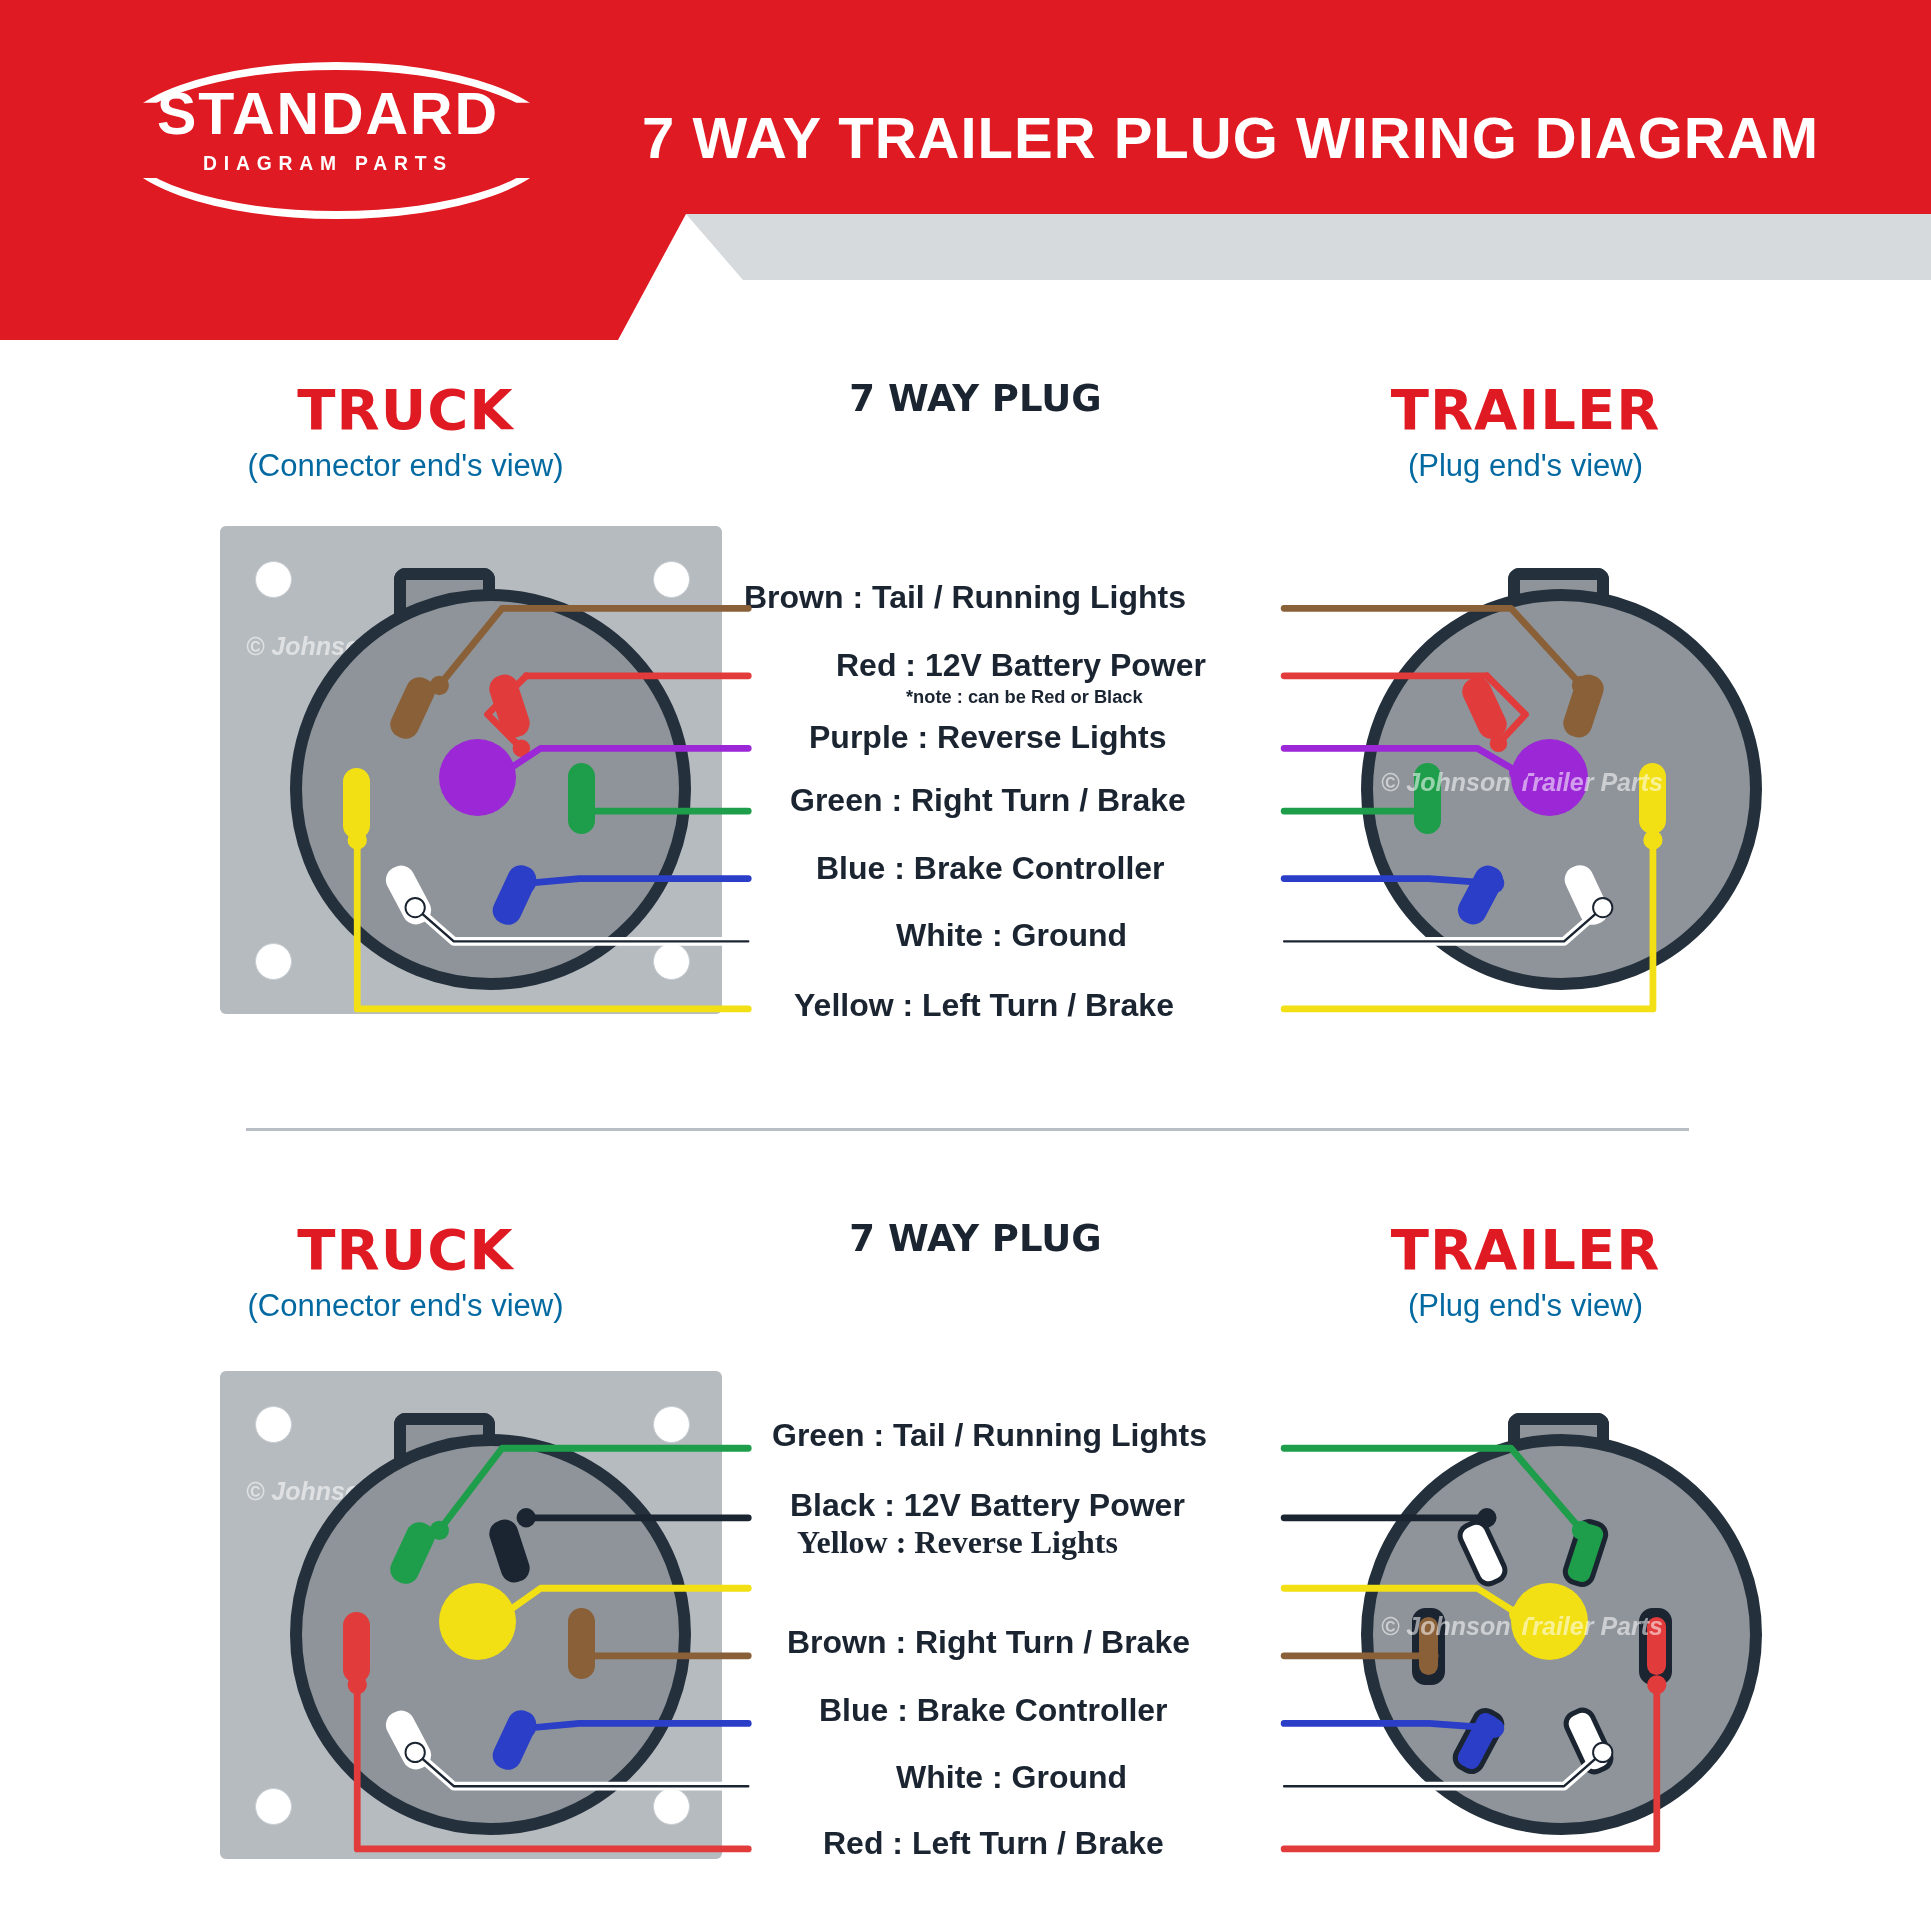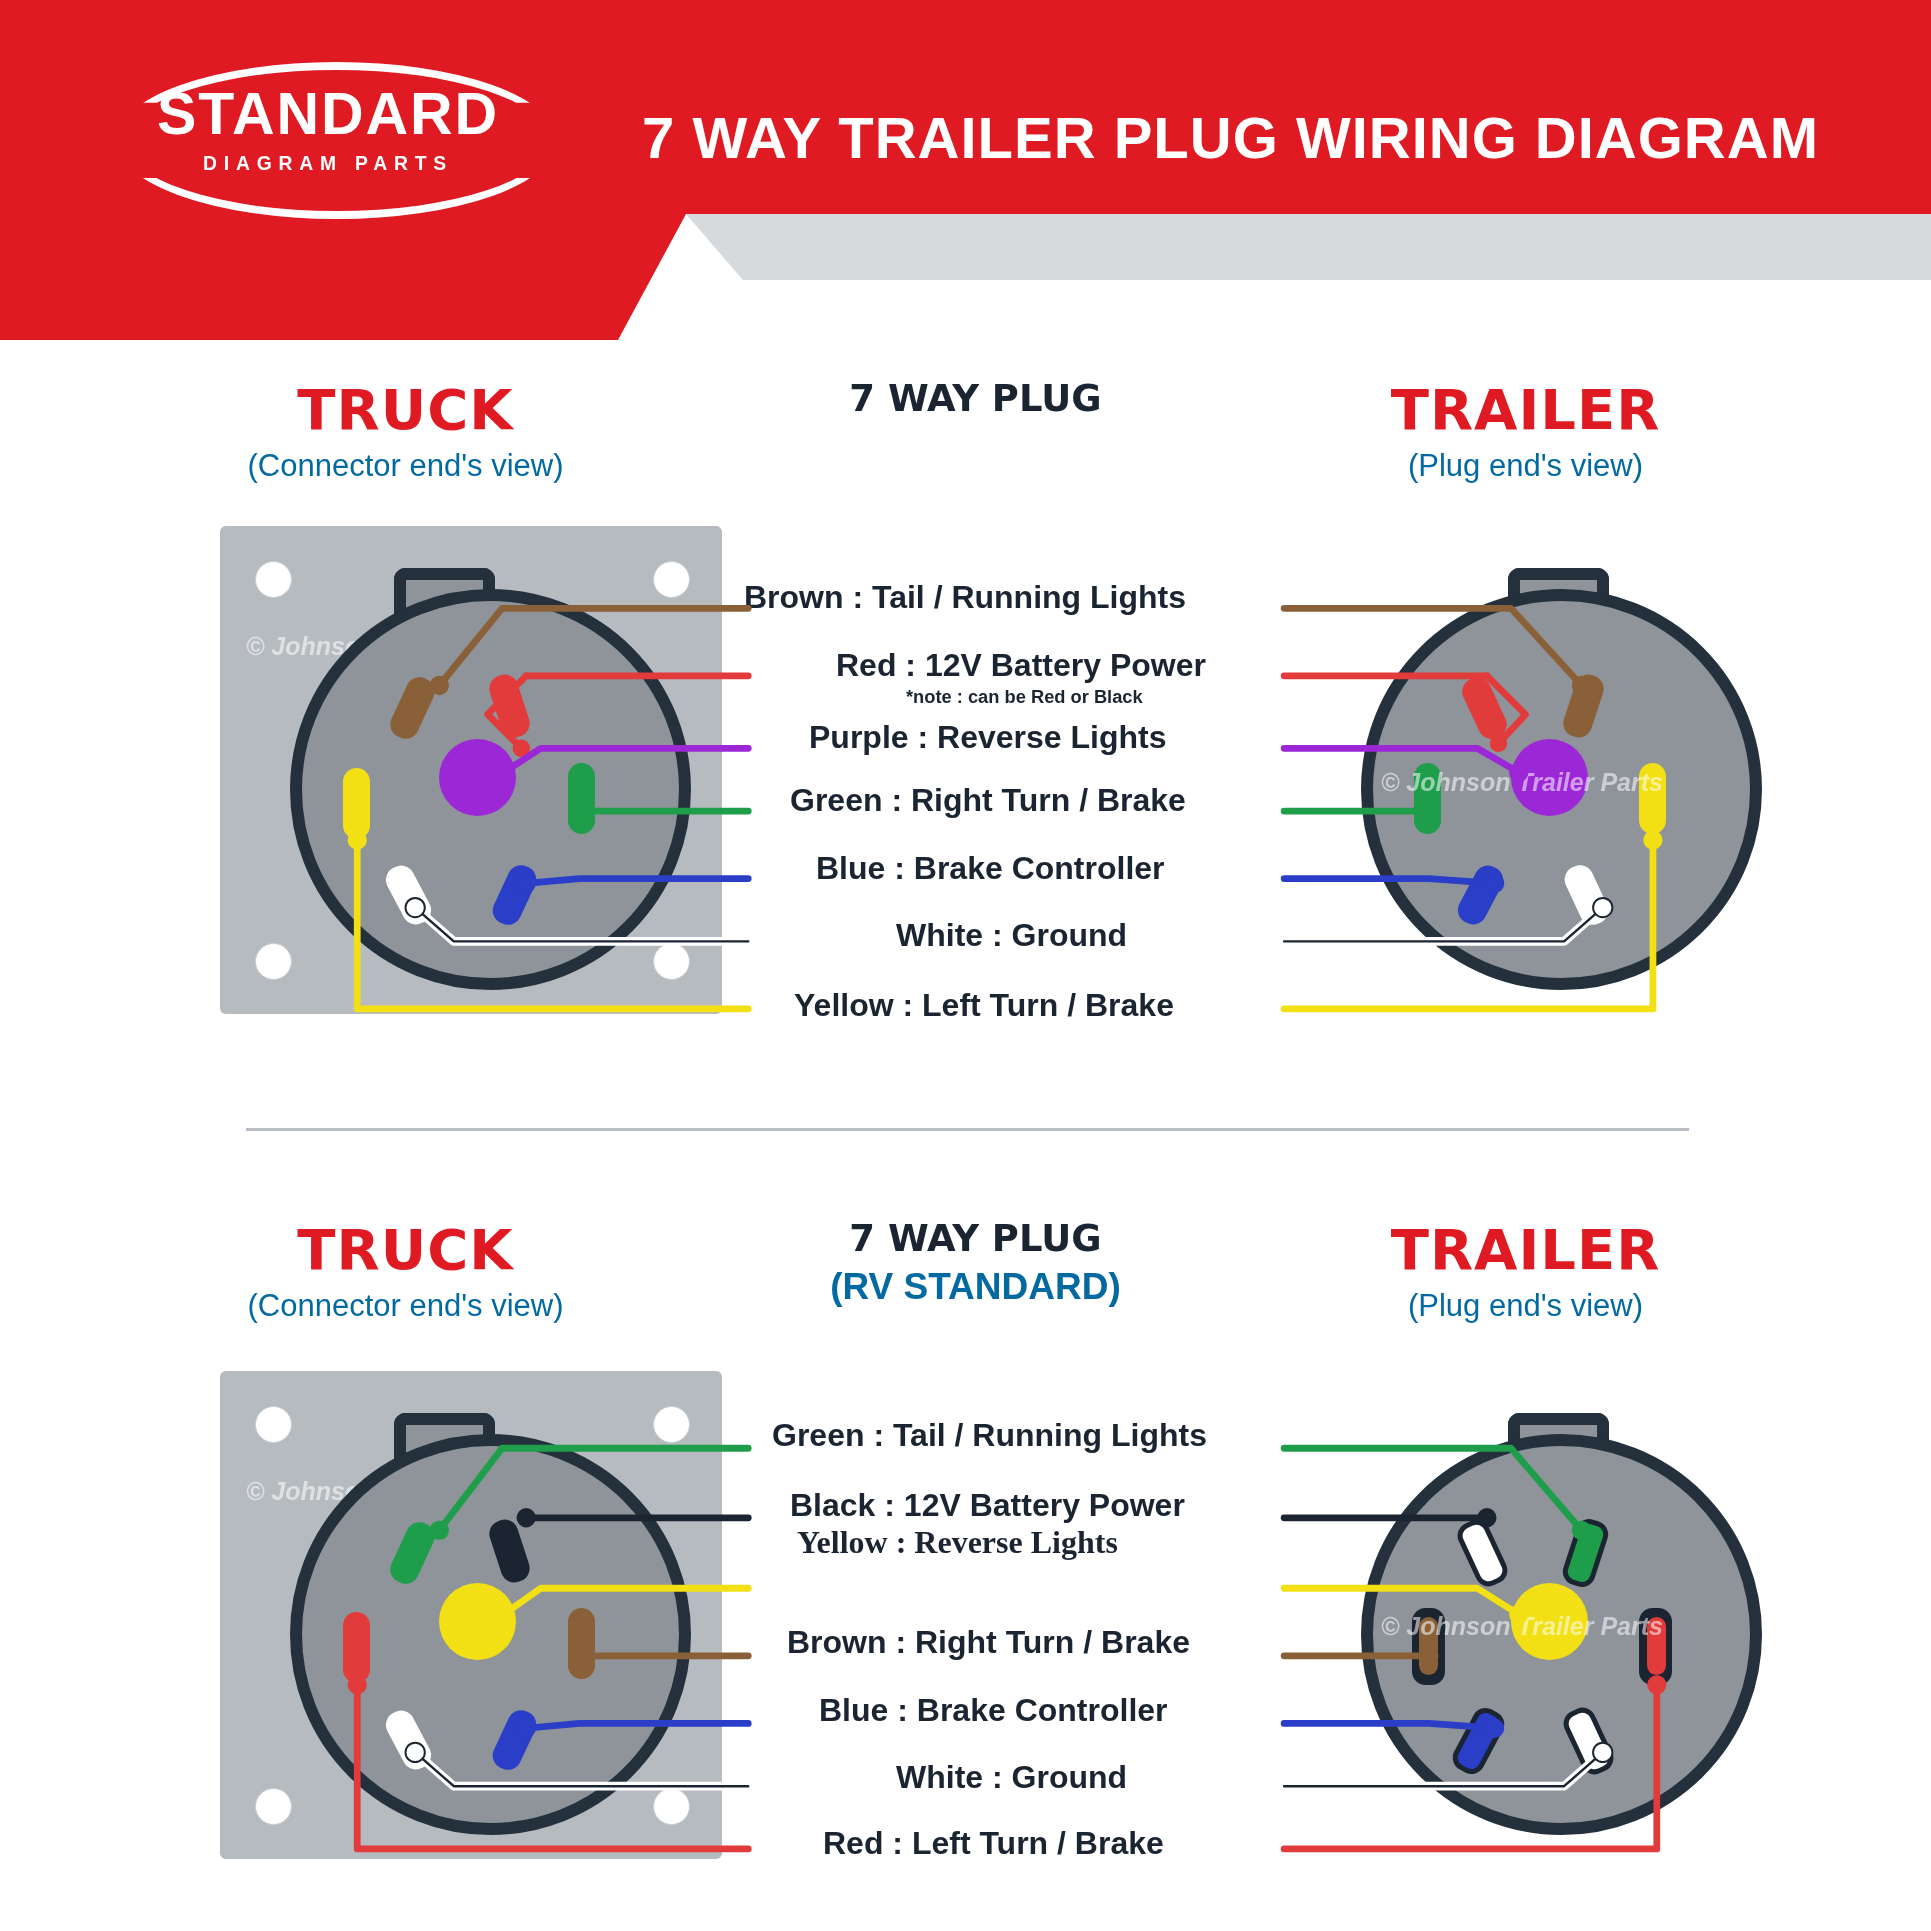--- a/index.html
+++ b/index.html
@@ -206,21 +206,20 @@
 
 <div class="divider"></div>
 
 <div class="section sec2">
   <div class="col-title truck-title">
     <div class="big">TRUCK</div>
     <div class="small">(Connector end's view)</div>
   </div>
   <div class="col-title plug-title">
     <div class="big dark">7 WAY PLUG</div>
-    <div class="small bold">(RV STANDARD)</div>
   </div>
   <div class="col-title trailer-title">
     <div class="big">TRAILER</div>
     <div class="small">(Plug end's view)</div>
   </div>
 </div>
 
 <div class="plate" style="left:220px;top:1371px;width:502px;height:488px;">
   <div class="hole" style="left:35px;top:35px;"></div>
   <div class="hole" style="left:433px;top:35px;"></div>

